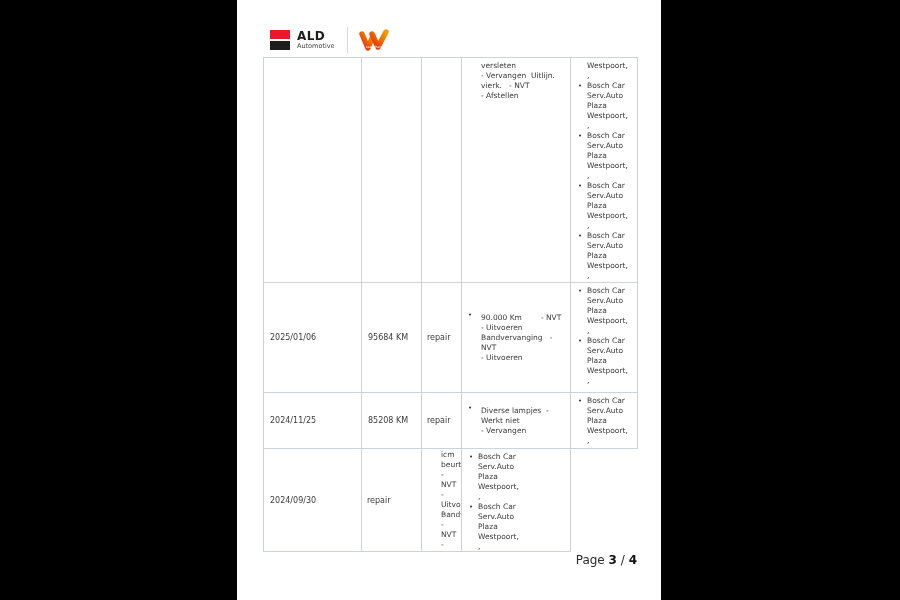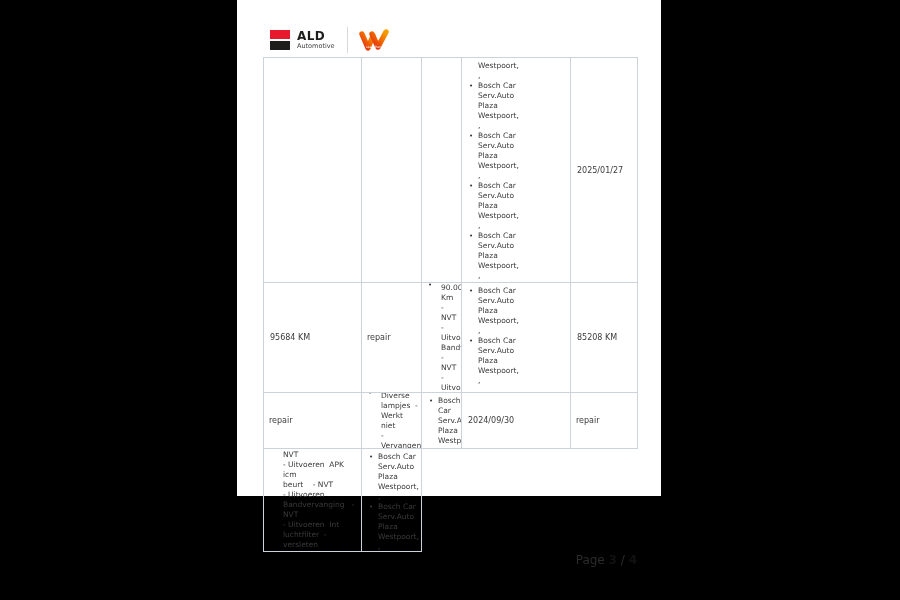--- a/index.html
+++ b/index.html
@@ -2,21 +2,21 @@
 <html><head>
 <meta charset="utf-8">
 <style>
   html,body{margin:0;padding:0;}
   body{
     width:900px;height:600px;background:#000;
     font-family:"DejaVu Sans","Liberation Sans",sans-serif;
     position:relative;overflow:hidden;
   }
   .page{
-    position:absolute;left:237px;top:0;width:424px;height:496px;
+    position:absolute;left:237px;top:0;width:424px;height:600px;
     background:#fff;
   }
   
   .logo-row{position:absolute;left:33px;top:27px;display:flex;align-items:center;}
   .sg-square{width:20px;height:20px;display:flex;flex-direction:column;margin-right:7px;}
   .sg-square .red{flex:1;background:#e8192c;}
   .sg-square .gap{height:2px;background:#fff;}
   .sg-square .blk{flex:1;background:#1d1d1b;}
   .brand{display:flex;flex-direction:column;justify-content:center;}
   .brand-name{font-weight:bold;font-size:12px;line-height:12px;color:#1d1d1b;letter-spacing:.4px;}
@@ -91,20 +91,28 @@
 
     <div class="cell c-date">
         <span></span>
       </div>
     <div class="cell c-km">
         <span></span>
       </div>
     <div class="cell c-type">
         <span></span>
       </div>
+    <div class="cell c-desc top">
+      <div class="desc-wrap">
+          <div class="desc-text">versleten
+- Vervangen  Uitlijn.
+vierk.   - NVT
+- Afstellen</div>
+        </div>
+    </div>
     <div class="cell c-loc">
       <div class="loc-entry">
           <div class="loc-text">Westpoort,
 ,</div>
         </div>
       <div class="loc-entry">
           <span class="bullet">•</span>
           <div class="loc-text">Bosch Car
 Serv.Auto
 Plaza
@@ -131,21 +139,21 @@
           <span class="bullet">•</span>
           <div class="loc-text">Bosch Car
 Serv.Auto
 Plaza
 Westpoort,
 ,</div>
         </div>
     </div>
 
     <div class="cell c-date">
-        <span>2025/01/27</span>
+        <span>2025/01/06</span>
       </div>
     <div class="cell c-km">
         <span>95684 KM</span>
       </div>
     <div class="cell c-type">
         <span>repair</span>
       </div>
     <div class="cell c-desc">
       <div class="desc-wrap">
           <span class="bullet">•</span>
@@ -168,20 +176,23 @@
       <div class="loc-entry">
           <span class="bullet">•</span>
           <div class="loc-text">Bosch Car
 Serv.Auto
 Plaza
 Westpoort,
 ,</div>
         </div>
     </div>
 
+    <div class="cell c-date">
+        <span>2024/11/25</span>
+      </div>
     <div class="cell c-km">
         <span>85208 KM</span>
       </div>
     <div class="cell c-type">
         <span>repair</span>
       </div>
     <div class="cell c-desc">
       <div class="desc-wrap">
           <span class="bullet">•</span>
           <div class="desc-text">Diverse lampjes  -

